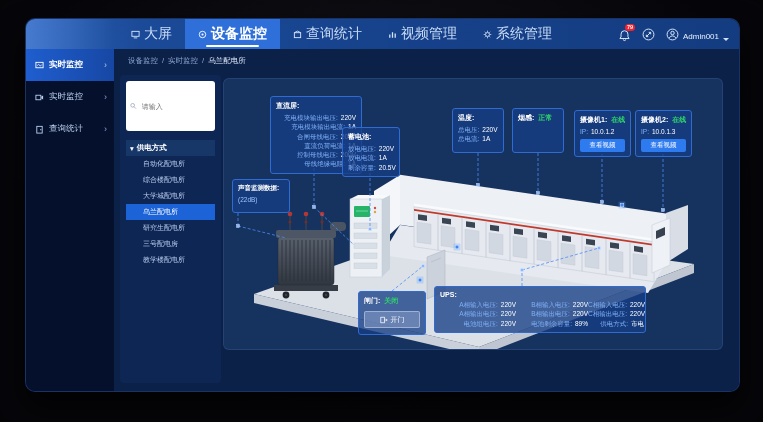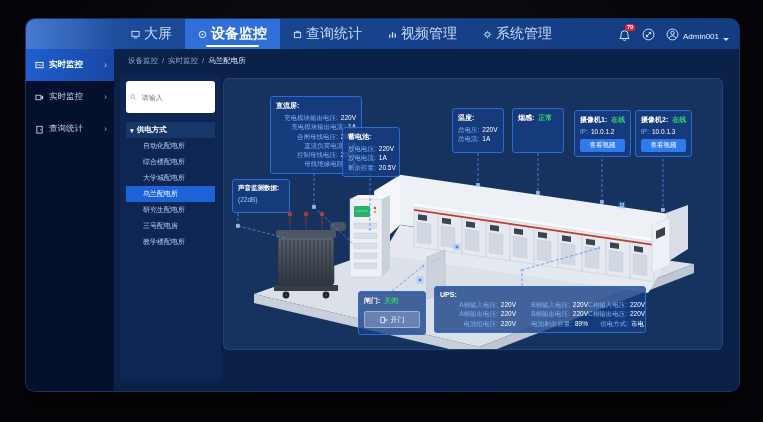--- a/index.html
+++ b/index.html
@@ -42,21 +42,21 @@
   
   .content{position:absolute;left:88px;top:30px;right:0;bottom:0;background:#0c2148;}
   .breadcrumb{position:absolute;left:14px;top:7px;font-size:7.5px;color:#8da7d2;display:flex;gap:4px;}
   .breadcrumb .crumb{cursor:pointer;}
   .breadcrumb .current{color:#dbe7fb;}
 
   
   .tree-panel{position:absolute;left:6px;top:26px;width:101px;bottom:8px;background:#0e2654;
               border-radius:4px;padding:6px;box-sizing:border-box;}
   .search-box{height:18px;background:#fff;border-radius:3px;display:flex;align-items:center;
-              padding:7px 4px;gap:3px;}
+              padding:16px 4px;gap:3px;}
   .search-box input{border:0;outline:0;width:100%;font-size:7px;color:#334;background:transparent;
               font-family:inherit;}
   .tree{margin-top:9px;}
   .tree-root{height:16px;display:flex;align-items:center;gap:3px;padding:0 4px;
              background:#173768;color:#fff;font-size:7.5px;font-weight:bold;cursor:pointer;}
   .tree-node{height:16px;line-height:16px;padding-left:17px;color:#b9cdf0;font-size:7px;
              cursor:pointer;white-space:nowrap;overflow:hidden;}
   .tree-node.selected{background:#1d63d8;color:#fff;}
 
   

